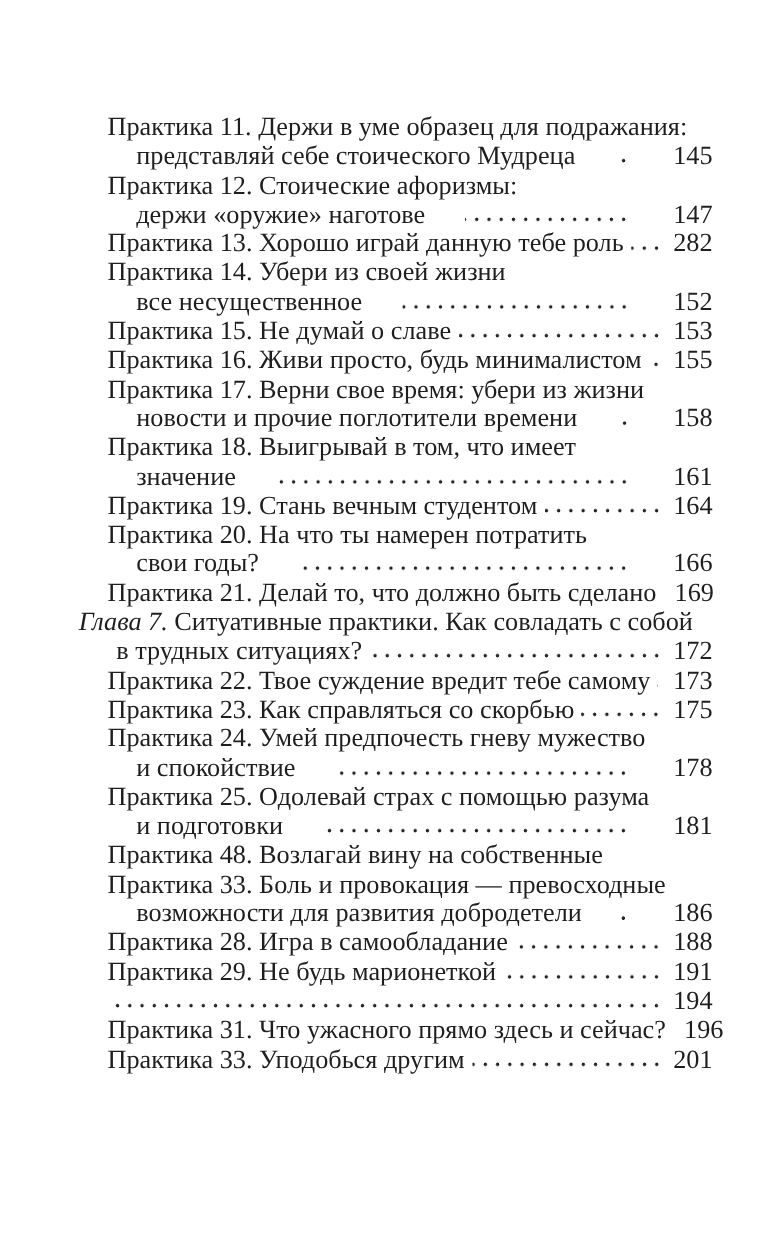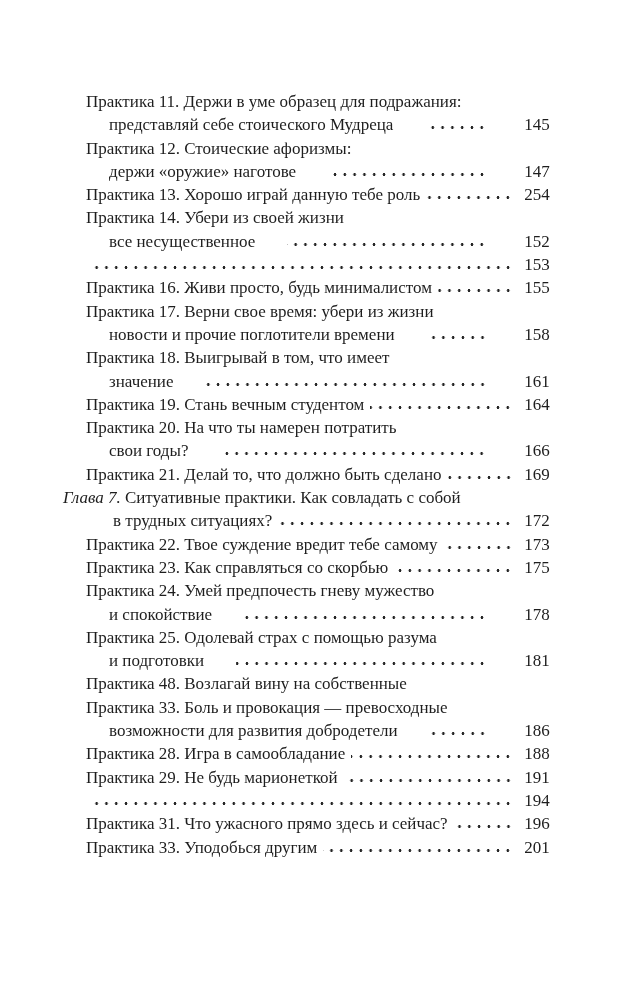--- a/index.html
+++ b/index.html
@@ -19,48 +19,48 @@
     height: 1000px;
     background: #ffffff;
     box-sizing: border-box;
   }
   .toc {
     padding-top: 90px;
   }
   .line {
     display: flex;
     align-items: baseline;
-    font-size: 17px;
+    font-size: 21px;
     line-height: 23.3px;
-    padding-right: 72px;
+    padding-right: 55px;
     white-space: nowrap;
   }
   .line .txt {
     flex: 0 0 auto;
   }
   .line.practice.first { padding-left: 86px; }
   .line.practice.cont  { padding-left: 109px; gap: 26px; }
   .line.chapter.first  { padding-left: 63px; }
-  .line.chapter.cont   { padding-left: 93px; margin-left: 20px; }
+  .line.chapter.cont   { padding-left: 93px; }
   .line em {
   }
   .leader {
     flex: 1 1 auto;
     height: 5px;
     margin-left: 6px;
     margin-right: 8px;
     background-image: radial-gradient(circle, #242424 1.15px, transparent 1.65px);
     background-size: 9.8px 5px;
     background-repeat: repeat-x;
     background-position: right center;
   }
   .pg {
     flex: 0 0 auto;
     min-width: 32px;
-    text-align: center;
+    text-align: right;
   }
 </style>
 </head>
 <body>
 
 <main class="page">
   <div class="toc">
       <div>
         <div class="line practice first">
           <span class="txt">Практика 11. Держи в уме образец для подражания:</span>
@@ -78,35 +78,36 @@
         <div class="line practice cont">
           <span class="txt">держи «оружие» наготове</span>
           <span class="leader"></span>
           <span class="pg">147</span>
         </div>
       </div>
       <div>
         <div class="line practice first">
           <span class="txt">Практика 13. Хорошо играй данную тебе роль</span>
           <span class="leader"></span>
-          <span class="pg">254</span>
+          <span class="pg">282</span>
         </div>
       </div>
       <div>
         <div class="line practice first">
           <span class="txt">Практика 14. Убери из своей жизни</span>
         </div>
         <div class="line practice cont">
           <span class="txt">все несущественное</span>
           <span class="leader"></span>
           <span class="pg">152</span>
         </div>
       </div>
       <div>
         <div class="line practice first">
+          <span class="txt">Практика 15. Не думай о славе</span>
           <span class="leader"></span>
           <span class="pg">153</span>
         </div>
       </div>
       <div>
         <div class="line practice first">
           <span class="txt">Практика 16. Живи просто, будь минималистом</span>
           <span class="leader"></span>
           <span class="pg">155</span>
         </div>

